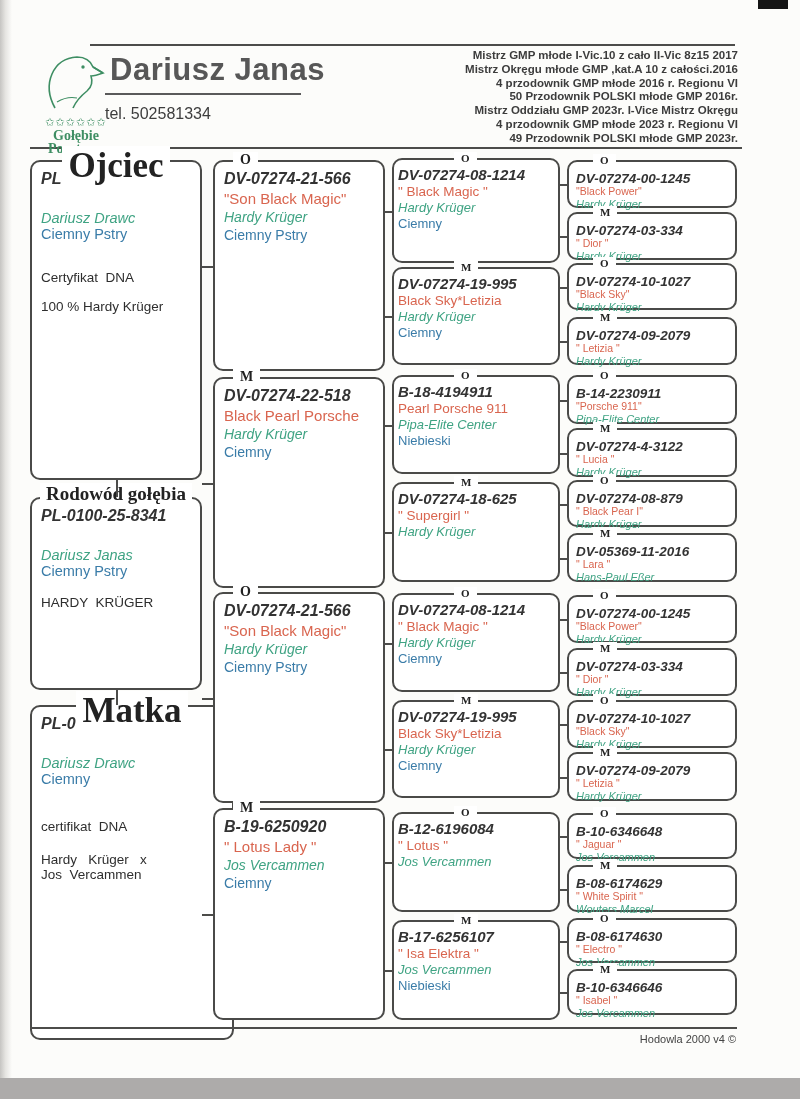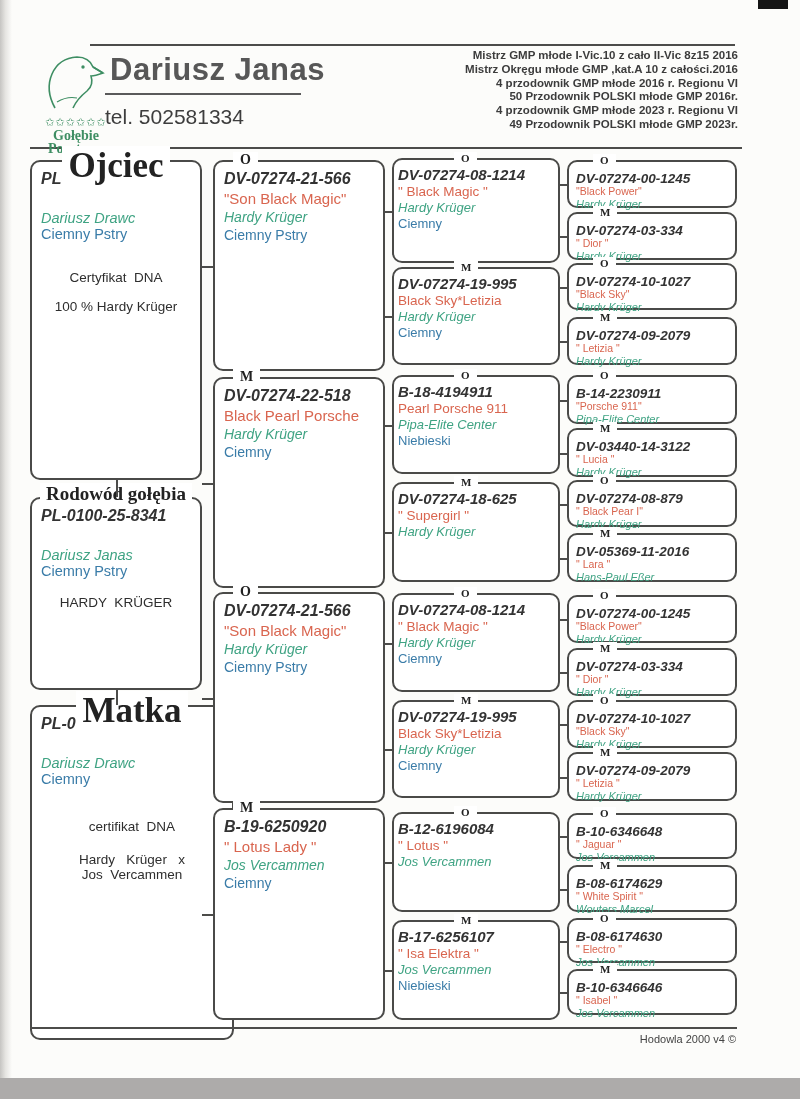--- a/index.html
+++ b/index.html
@@ -11,21 +11,21 @@
     background:linear-gradient(to right,#8f8d8a,#cfcdc9 45%,rgba(250,250,248,0));opacity:.5;}
   .corner-tr{position:absolute;top:0;right:12px;width:30px;height:9px;background:#151515;}
   .band-bottom{position:absolute;left:0;bottom:0;width:100%;height:21px;background:#adabaa;}
 
   .hline{position:absolute;background:#4c4c4a;height:2px;}
   .vline{position:absolute;background:#4c4c4a;width:2px;}
 
   
   .brand-title{position:absolute;left:110px;top:52px;font-size:31px;font-weight:bold;color:#575757;letter-spacing:.5px;}
   .title-underline{position:absolute;left:105px;top:93px;width:196px;height:2px;background:#5a5a5a;}
-  .phone{position:absolute;left:105px;top:105px;font-size:21px;color:#3d3d3d;}
+  .phone{position:absolute;left:105px;top:105px;font-size:16px;color:#3d3d3d;}
   .logo{position:absolute;left:36px;top:52px;width:80px;text-align:center;color:#3e8e63;}
   .logo .stars{font-size:11px;letter-spacing:1px;margin-top:2px;}
   .logo .lg-text{font-family:"Liberation Serif",serif;font-weight:bold;font-size:14px;line-height:13px;}
   .achv{position:absolute;right:62px;top:49px;width:470px;text-align:right;
     font-size:11.5px;font-weight:bold;color:#3c3c3c;line-height:13.8px;}
 
   
   .pbox{position:absolute;border:2px solid #4a4a48;border-radius:10px;background:#fff;box-sizing:border-box;}
   .boxtitle{position:absolute;top:-16px;left:0;width:100%;text-align:center;}
   .boxtitle span{background:#fff;padding:0 6px;font-family:"Liberation Serif",serif;font-weight:bold;color:#222;}
@@ -34,21 +34,21 @@
   .sexmark{position:absolute;top:-10px;left:18px;background:#fff;padding:0 7px;
     font-family:"Liberation Serif",serif;font-weight:bold;color:#222;font-size:14px;}
   .g3 .sexmark,.g4 .sexmark{font-size:11px;top:-8px;left:60px;}
   .g4 .sexmark{left:24px;}
 
   .pad{padding:8px 9px 0 9px;}
   .ring{font-weight:bold;font-style:italic;color:#333;}
   .pname{color:#d9654f;}
   .breeder{font-style:italic;color:#3fa383;}
   .pcolor{color:#3a7ca8;}
-  .note{color:#2e2e2e;text-align:center;white-space:pre-wrap;}
+  .note{color:#2e2e2e;text-align:left;white-space:pre-wrap;}
 
   .c1 .ring{font-size:16px;}
   .c1 .breeder{font-size:14.5px;margin-top:22px;}
   .c1 .pcolor{font-size:14.5px;}
   .c1 .note{font-size:13.5px;}
 
   .g2 .ring{font-size:16px;}
   .g2 .pname{font-size:15px;margin-top:2px;}
   .g2 .breeder{font-size:14px;margin-top:2px;}
   .g2 .pcolor{font-size:14px;margin-top:2px;}
@@ -88,24 +88,25 @@
     <div class="stars">✩✩✩✩✩✩</div>
     <div class="lg-text">Gołębie</div>
     <div class="lg-text">Pocztowe</div>
   </div>
 
   <div class="brand-title">Dariusz Janas</div>
   <div class="title-underline"></div>
   <div class="phone">tel. 502581334</div>
 
   <div class="achv">
-    <div>Mistrz GMP młode  I-Vic.10 z cało II-Vic 8z15 2016</div>
+    <div>Mistrz GMP młode  I-Vic.10 z cało II-Vic 8z15 2017</div>
     <div>Mistrz Okręgu młode GMP ,kat.A 10 z całości.2016</div>
     <div>4 przodownik GMP młode 2016 r. Regionu VI</div>
     <div>50 Przodownik POLSKI młode GMP 2016r.</div>
+    <div>Mistrz Oddziału GMP 2023r.  I-Vice Mistrz Okręgu</div>
     <div>4 przodownik GMP młode 2023 r.  Regionu VI</div>
     <div>49 Przodownik POLSKI młode  GMP 2023r.</div>
   </div>
 
   <div class="pbox c1" style="left:30px;top:160px;width:172px;height:320px;">
     <div class="boxtitle t-big"><span>Ojciec</span></div>
     <div class="pad">
       <div class="ring">PL-078-23-3078</div>
       <div class="breeder">Dariusz Drawc</div>
       <div class="pcolor">Ciemny Pstry</div>
@@ -298,21 +299,21 @@
         <div class="pad">
           <div class="ring">B-14-2230911</div>
           <div class="pname">"Porsche 911"</div>
           <div class="breeder">Pipa-Elite Center</div>
         </div>
       </div>
       <div class="hline" style="left: 560px; top: 400px; width: 7px;"></div>
       <div class="pbox g4" style="left: 567px; top: 428px; width: 170px; height: 49px;">
         <span class="sexmark">M</span>
         <div class="pad">
-          <div class="ring">DV-03440-14-3122</div>
+          <div class="ring">DV-07274-4-3122</div>
           <div class="pname">" Lucia "</div>
           <div class="breeder">Hardy Krüger</div>
         </div>
       </div>
       <div class="hline" style="left: 560px; top: 453px; width: 7px;"></div>
       <div class="pbox g4" style="left: 567px; top: 480px; width: 170px; height: 47px;">
         <span class="sexmark">O</span>
         <div class="pad">
           <div class="ring">DV-07274-08-879</div>
           <div class="pname">" Black Pear I"</div>

